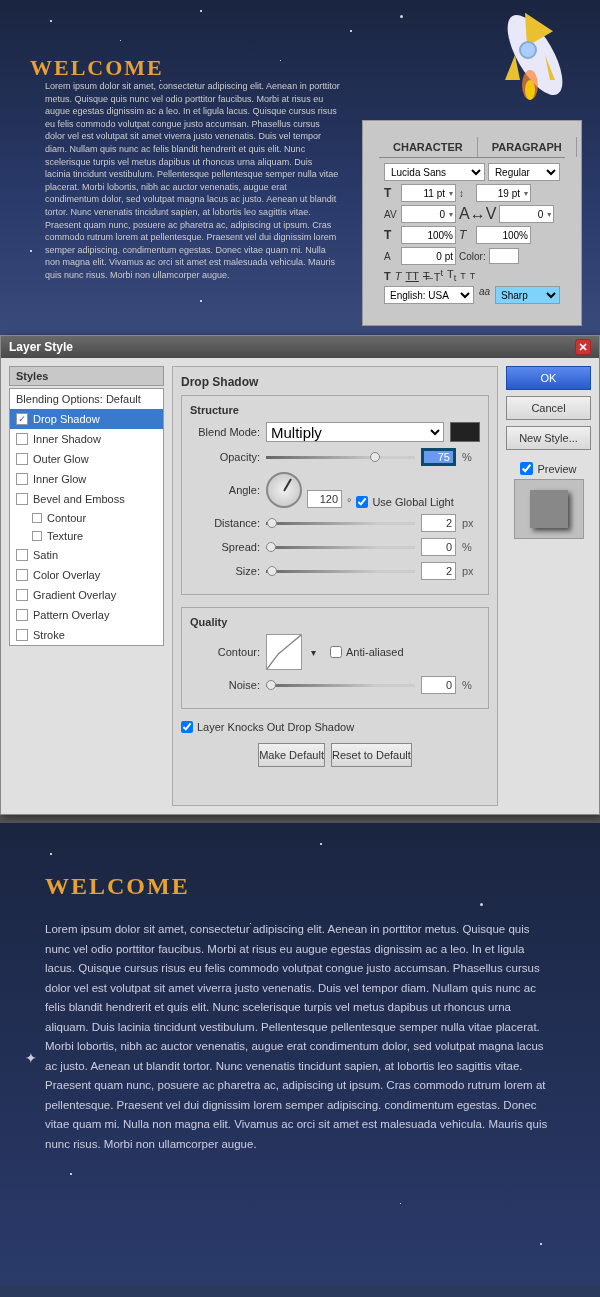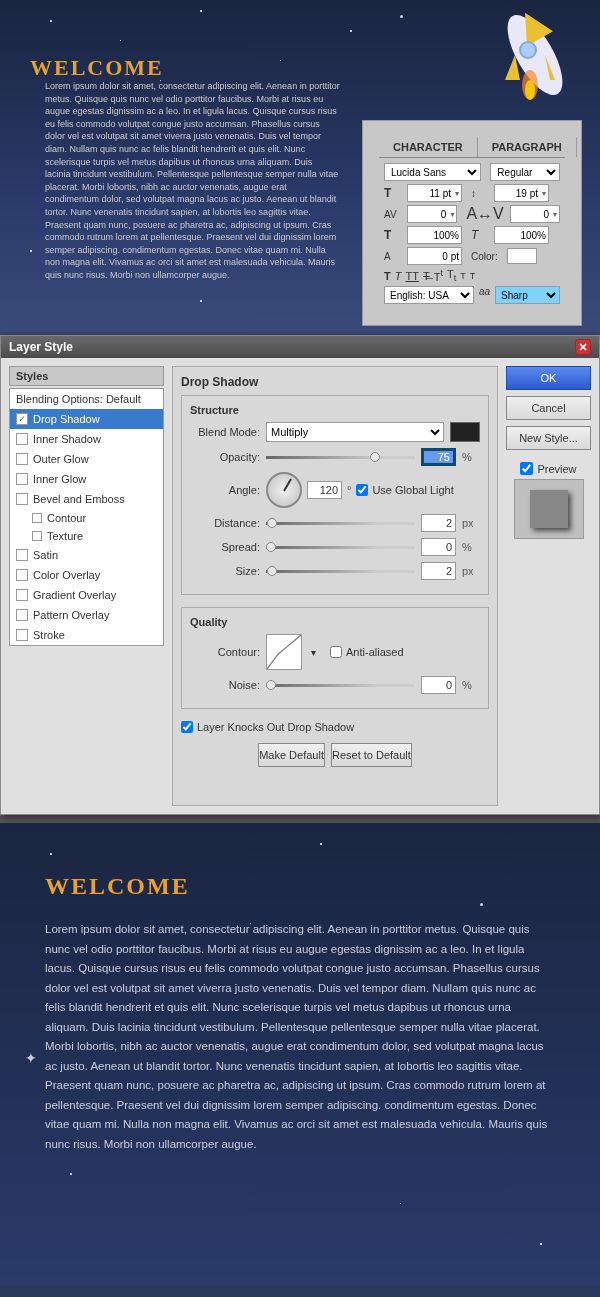--- a/index.html
+++ b/index.html
@@ -92,21 +92,21 @@
       color: #333;
     }
     .char-panel-body {
       padding: 5px;
       background: #c8c8c8;
     }
     .char-row {
       display: flex;
       align-items: center;
       margin-bottom: 3px;
-      gap: 9px;
+      gap: 3px;
     }
     .char-select {
       background: white;
       border: 1px solid #999;
       font-size: 10px;
       padding: 1px 2px;
       height: 18px;
     }
     .char-select-font { width: 105px; }
     .char-select-style { width: 75px; }
@@ -317,21 +317,21 @@
     .options-label {
       font-size: 11px;
       color: #333;
       width: 70px;
       text-align: right;
       flex-shrink: 0;
     }
     .blend-select {
       flex: 1;
       height: 20px;
-      font-size: 11px;
+      font-size: 15px;
       background: white;
       border: 1px solid #999;
     }
     .color-swatch {
       width: 30px;
       height: 20px;
       background: #222;
       border: 1px solid #666;
       cursor: pointer;
       flex-shrink: 0;
@@ -379,21 +379,21 @@
       padding: 0 3px;
     }
     .unit-label {
       font-size: 11px;
       color: #555;
       width: 18px;
     }
     
     .angle-container {
       display: flex;
-      align-items: center;
+      align-items: flex-end;
       gap: 5px;
     }
     .angle-dial {
       width: 36px;
       height: 36px;
       border-radius: 50%;
       background: radial-gradient(circle, #f0f0f0 0%, #c0c0c0 100%);
       border: 2px solid #888;
       position: relative;
       flex-shrink: 0;

